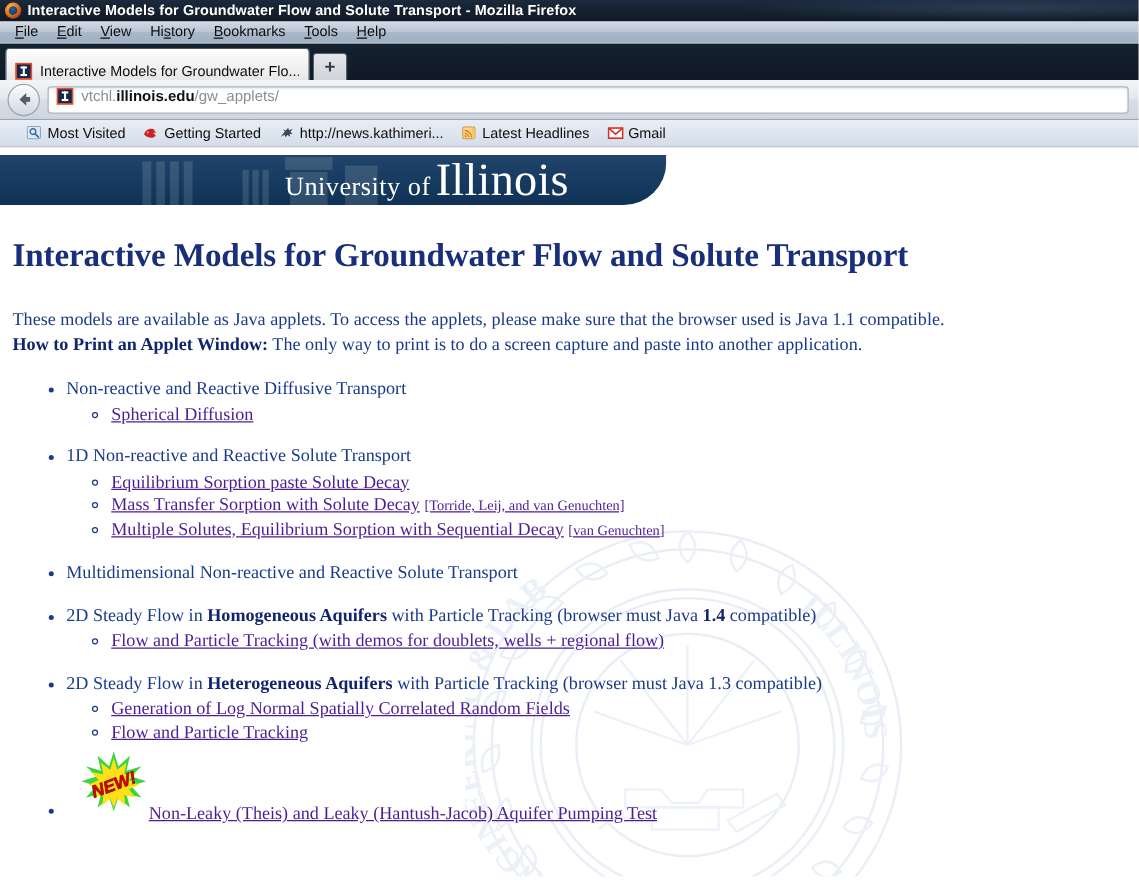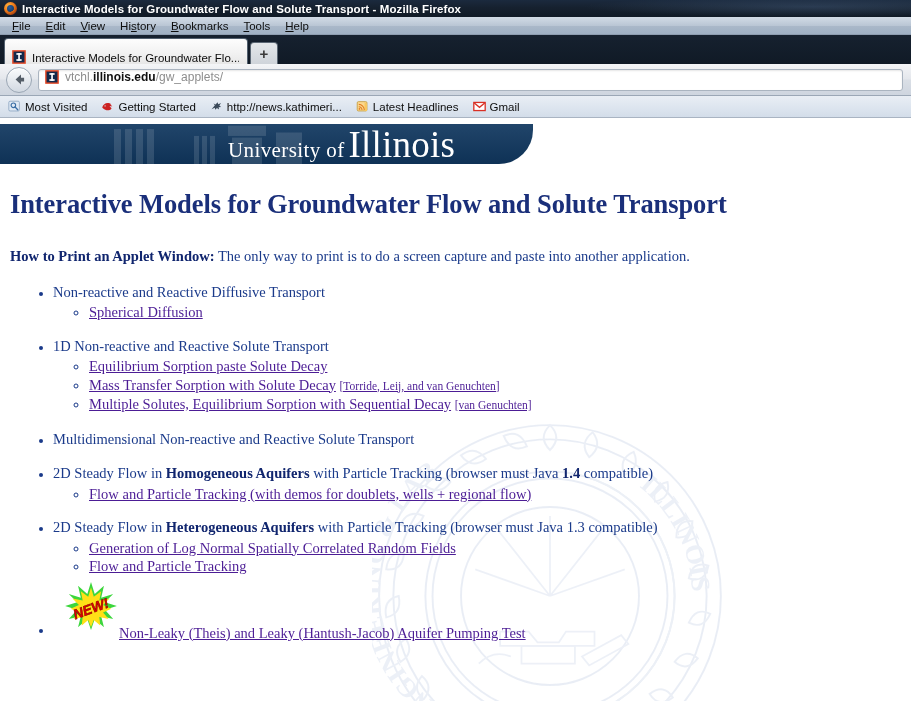--- a/index.html
+++ b/index.html
@@ -111,21 +111,21 @@
   .url-text{ font-size:12px; color:#9a9a9a; white-space:nowrap; }
   .url-text b{ color:#101010; font-weight:bold; }
   .url-text .dim{ color:#8d8d8d; font-weight:normal; }
 
   
   .bmbar{
     height:22px; width:100%;
     background:linear-gradient(180deg,#e9eef5 0%, #dde5ef 55%, #d3dde9 100%);
     border-bottom:1px solid #a9b4c2;
     display:flex; align-items:center; gap:4px;
-    padding-left:3px;
+    padding-left:16px;
   }
   .bm{
     display:flex; align-items:center; gap:4px;
     padding:1px 5px; font-size:11.5px; color:#0d0d0d; white-space:nowrap;
     border-radius:2px;
   }
   .bm-ico{ width:13px; height:13px; flex:none; display:block; }
 
   
   .page{
@@ -384,20 +384,21 @@
       <span class="small">University of</span>
       <span class="big">Illinois</span>
     </div>
   </div>
 
   <div class="content">
 
     <h1 class="page-title">Interactive Models for Groundwater Flow and Solute Transport</h1>
 
     <div class="intro">
+      <div>These models are available as Java applets.  To access the applets, please make sure that the browser used is Java 1.1 compatible.</div>
       <div>
         <span class="b">How to Print an Applet Window:</span>
         <span>The only way to print is to do a screen capture and paste into another application.</span>
       </div>
     </div>
 
     <ul class="lvl1">
 
       <li>
         <span>Non-reactive and Reactive Diffusive Transport</span>

